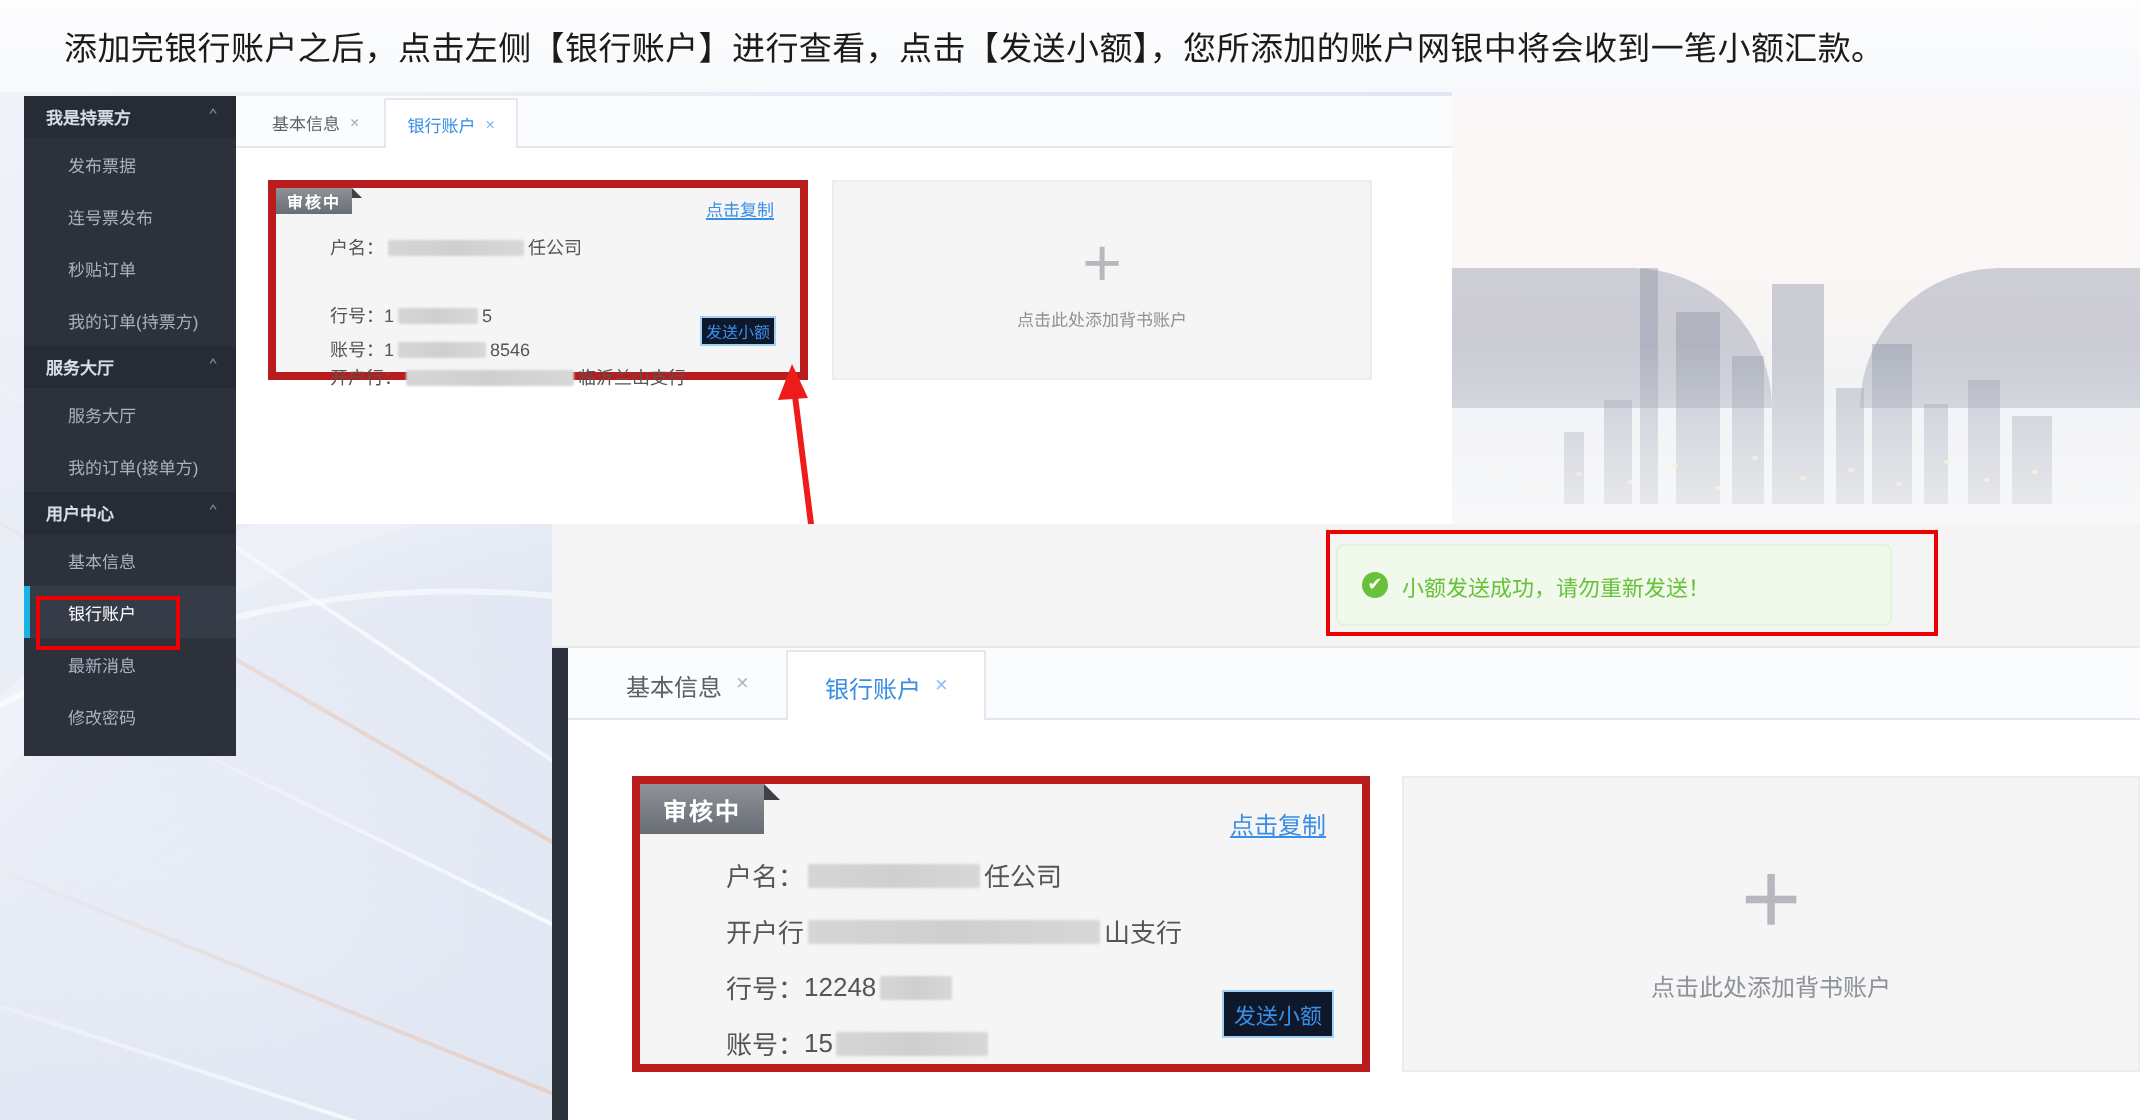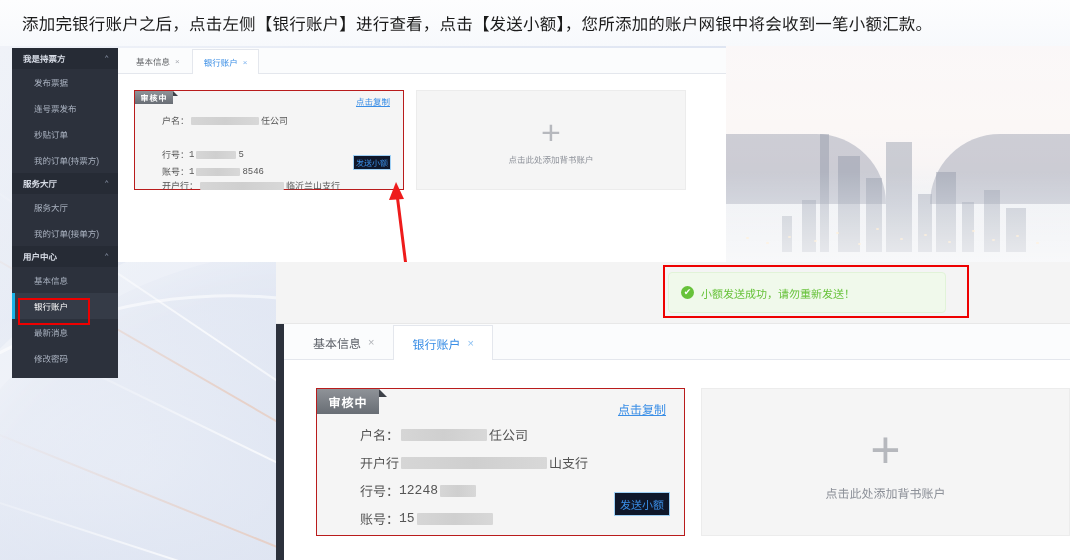--- a/index.html
+++ b/index.html
@@ -79,21 +79,21 @@
   }
 
   
   .banner {
     position: absolute; left: 0; top: 0; width: 1070px; height: 46px;
     background: linear-gradient(180deg, #fdfdfe 0%, #f7f9fc 100%);
     display: flex; align-items: center;
     overflow: hidden;
   }
   .banner .txt {
-    padding-left: 22px;
+    padding-left: 32px;
     font-family: "DejaVu Serif", "Liberation Serif", serif;
     font-size: 16.5px;
     color: #1b1b1b;
     white-space: nowrap;
     letter-spacing: .2px;
   }
 
   
   .win-a {
     position: absolute; left: 12px; top: 48px; width: 714px; height: 214px;
@@ -164,22 +164,21 @@
     border-top: 1px solid #e4e7ed;
     position: relative; top: 1px;
   }
   .tab.active .x { color: #7fb4ef; }
 
   
   .cards-row { display: flex; gap: 0; padding: 16px 0 0 16px; }
   .acct-card {
     position: relative;
     background: #f5f5f5;
-    border: 1px solid #b91c1c;
-    font-family: Liberation Mono, monospace;
+    border: 4px solid #b91c1c;
   }
   .badge {
     position: absolute; left: 0; top: 0;
     color: #fff; font-size: 8px; font-weight: bold;
     background: linear-gradient(180deg, #8f9398 0%, #686d74 100%);
     display: flex; align-items: center; justify-content: center;
     letter-spacing: 1px;
   }
   .badge-tail {
     position: absolute; width: 0; height: 0;

